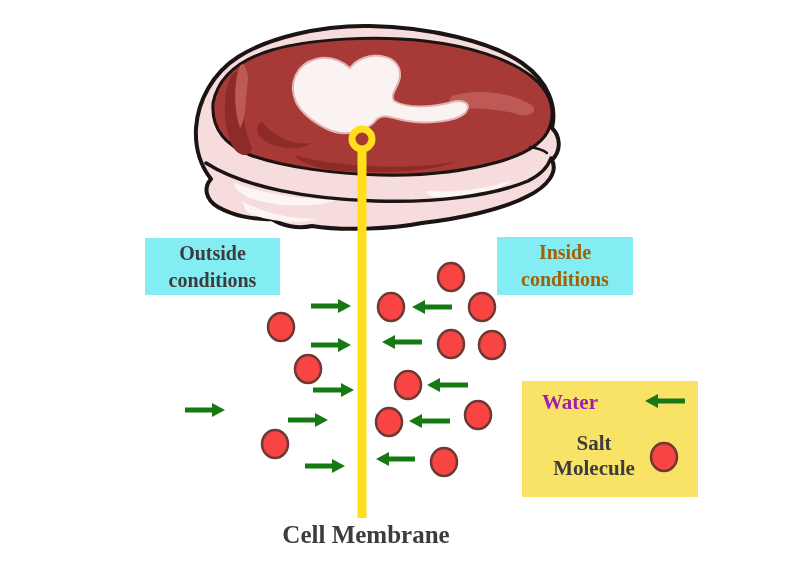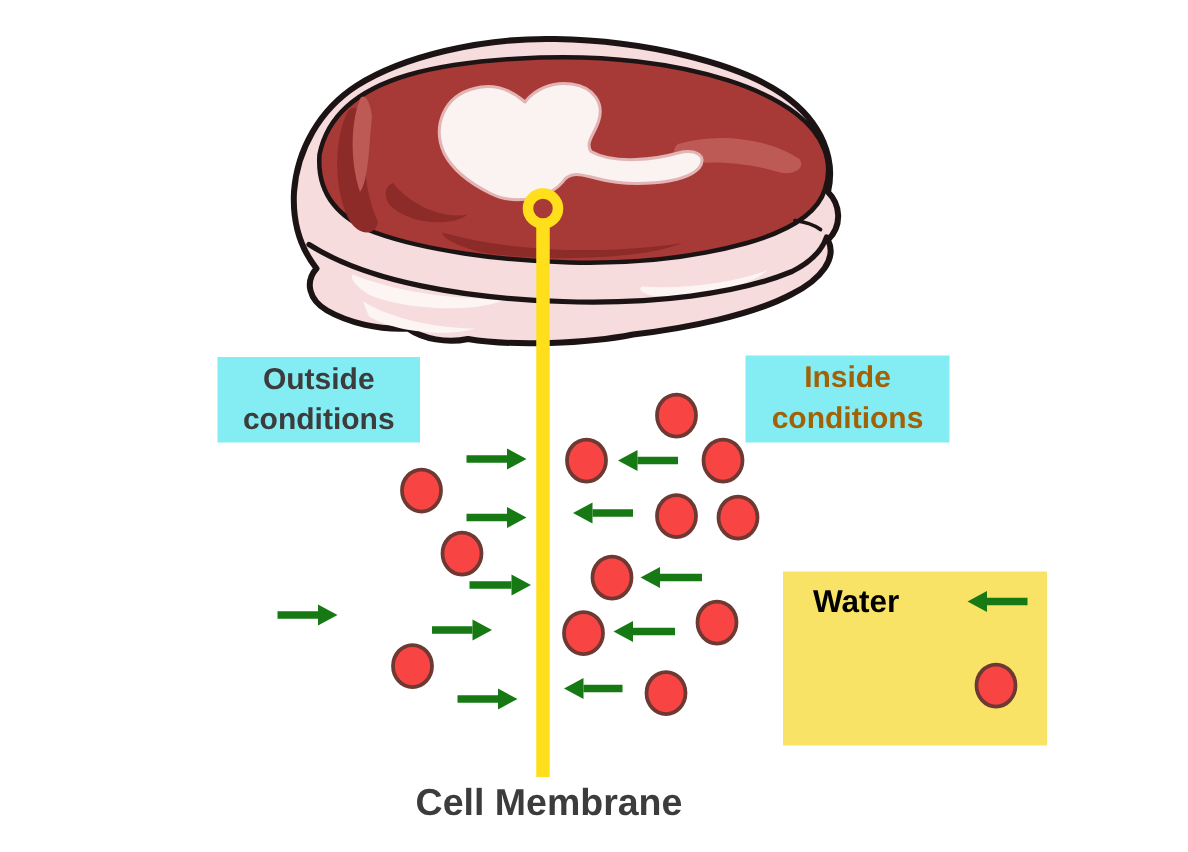--- a/index.html
+++ b/index.html
@@ -1,21 +1,21 @@
 <!DOCTYPE html>
 <html><head>
 <meta charset="utf-8">
 <style>
   html,body{margin:0;padding:0;background:#fff;}
   .canvas{
     position:relative;
     width:792px;height:568px;
     background:#ffffff;
     overflow:hidden;
-    font-family:Liberation Sans, sans-serif;
+    font-family:Liberation Serif, serif;
   }
   .cond-box{
     position:absolute;
     display:flex;align-items:center;justify-content:center;
     text-align:center;
     font-weight:700;
     font-size:20px;line-height:27px;
     white-space:pre-line;
   }
   #outside-box{left:145px;top:238px;width:135px;height:57px;}
@@ -47,21 +47,23 @@
 
 <div class="canvas" style="background-color: rgb(255, 255, 255);">
 
   <div class="cond-box" id="outside-box" style="background-color: rgb(132, 237, 244); color: rgb(60, 60, 60);">Outside
 conditions</div>
 
   <div class="cond-box" id="inside-box" style="background-color: rgb(132, 237, 244); color: #a16207;">Inside
 conditions</div>
 
   <div class="legend" style="background-color: rgb(248, 227, 102);">
-    <div class="legend-water" style="color: #000000;">Water</div>
+    <div class="legend-water" style="color: #a21caf;">Water</div>
+    <div class="legend-salt" style="color: rgb(60, 60, 60);">Salt
+Molecule</div>
   </div>
 
   <div class="membrane-label" style="color: rgb(60, 60, 60);">Cell Membrane</div>
 
   <svg class="overlay" viewBox="0 0 792 568">
 
     <g>
 
       <path stroke-width="4" stroke-linejoin="round" d="M 370,26 C 320,25 268,38 238,57 C 213,73 198,100 196,128
                C 195,147 200,165 211,179 C 203,188 206,200 218,207

